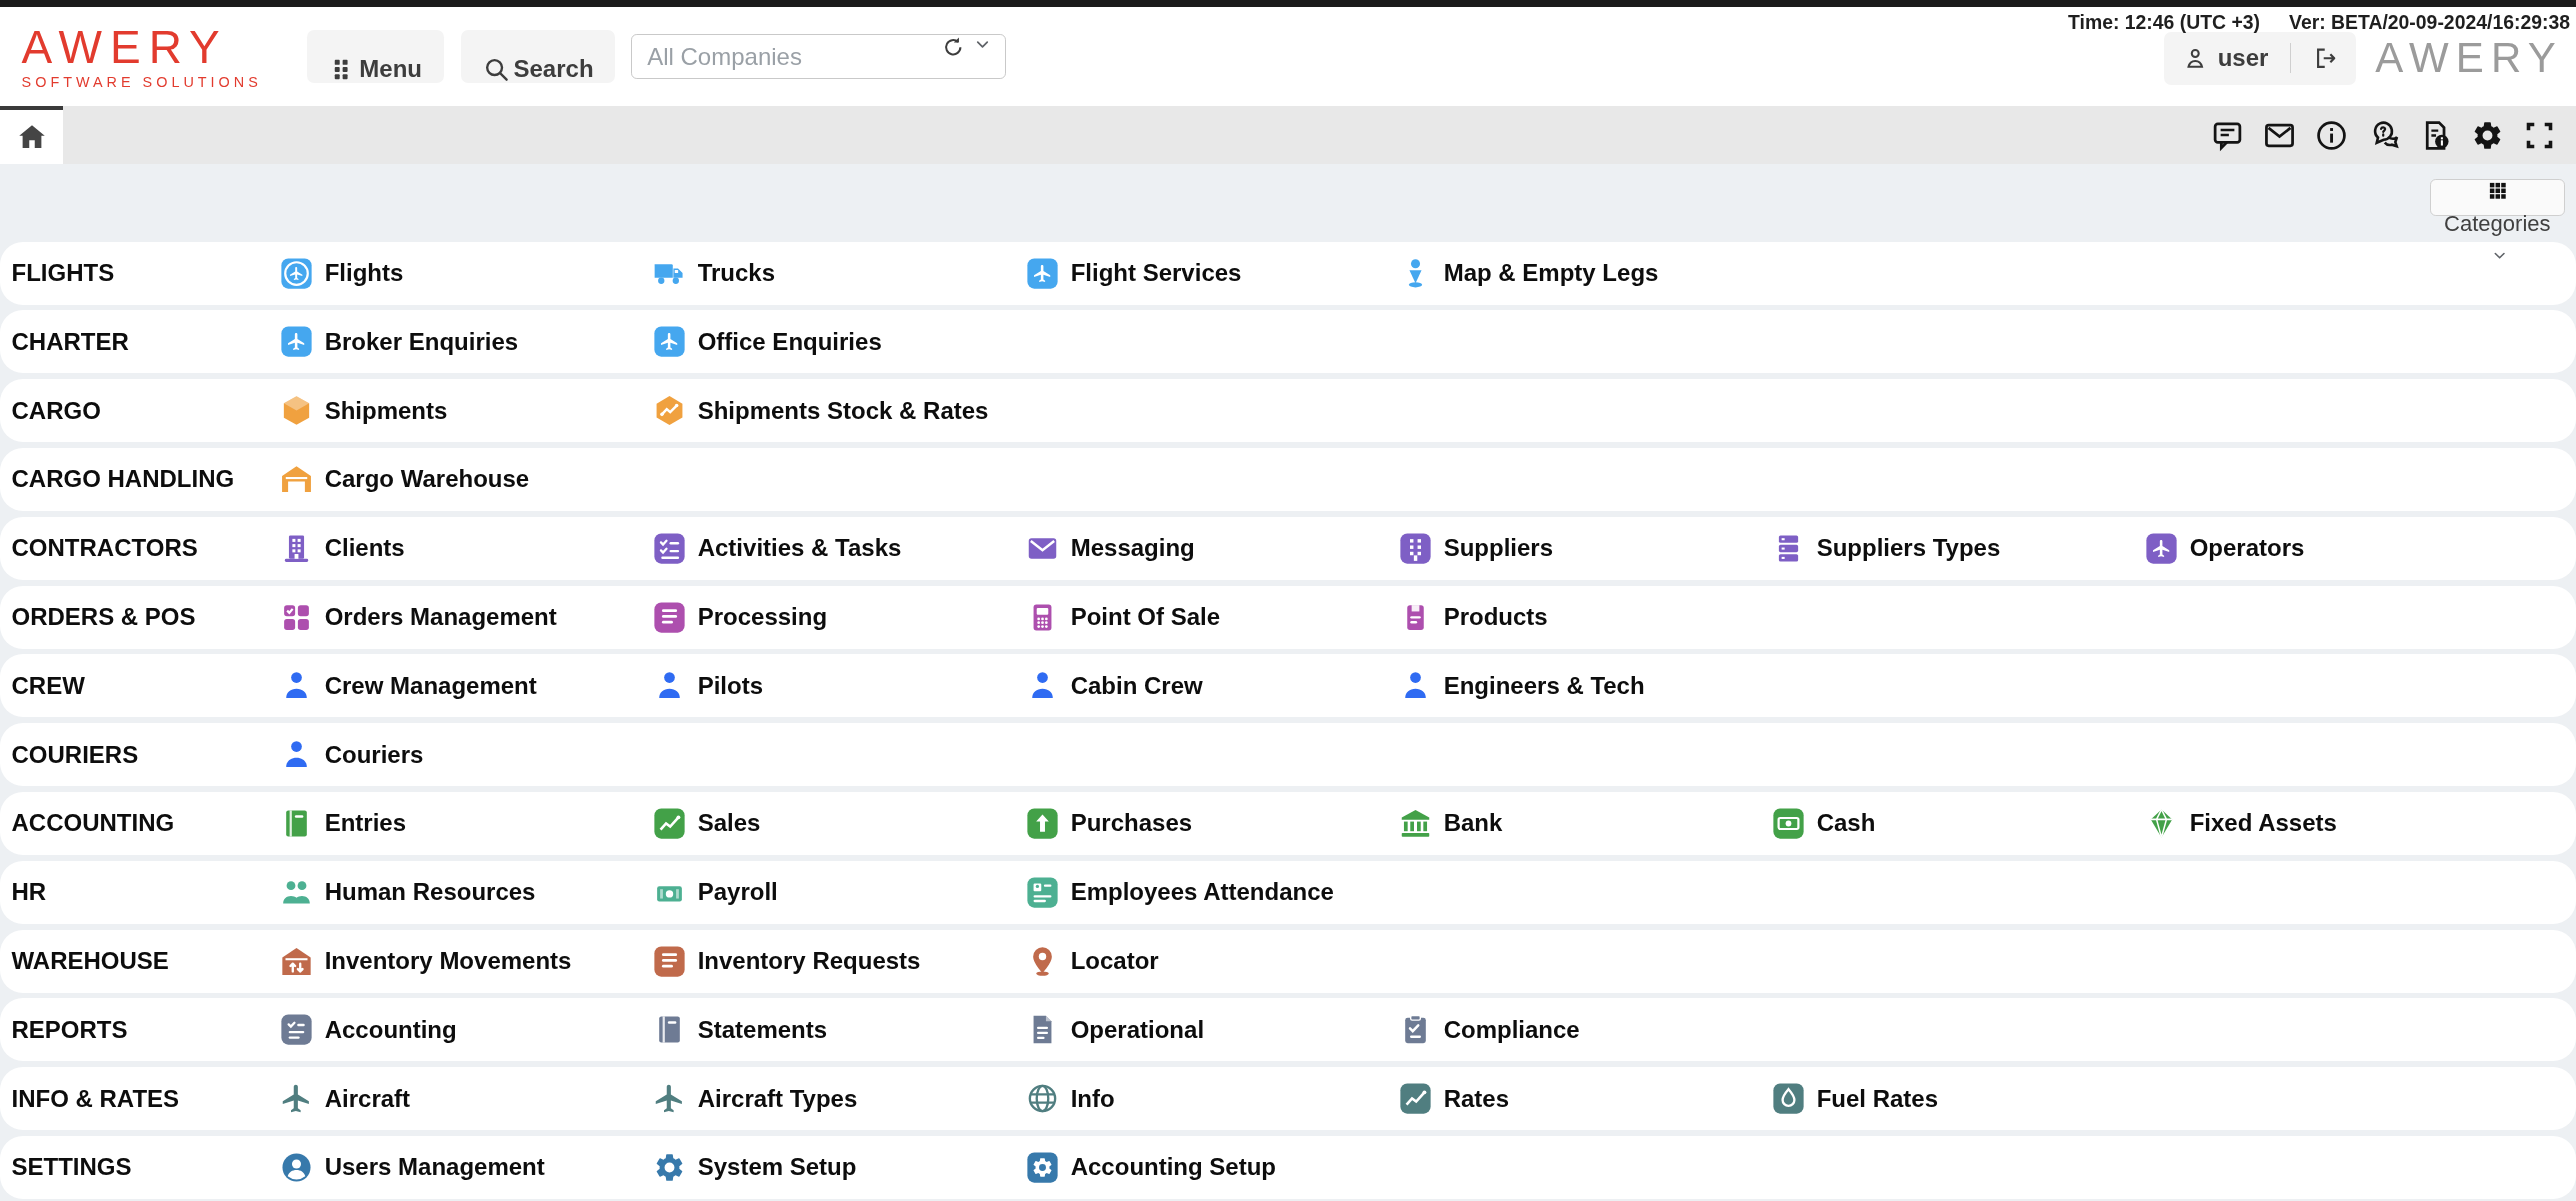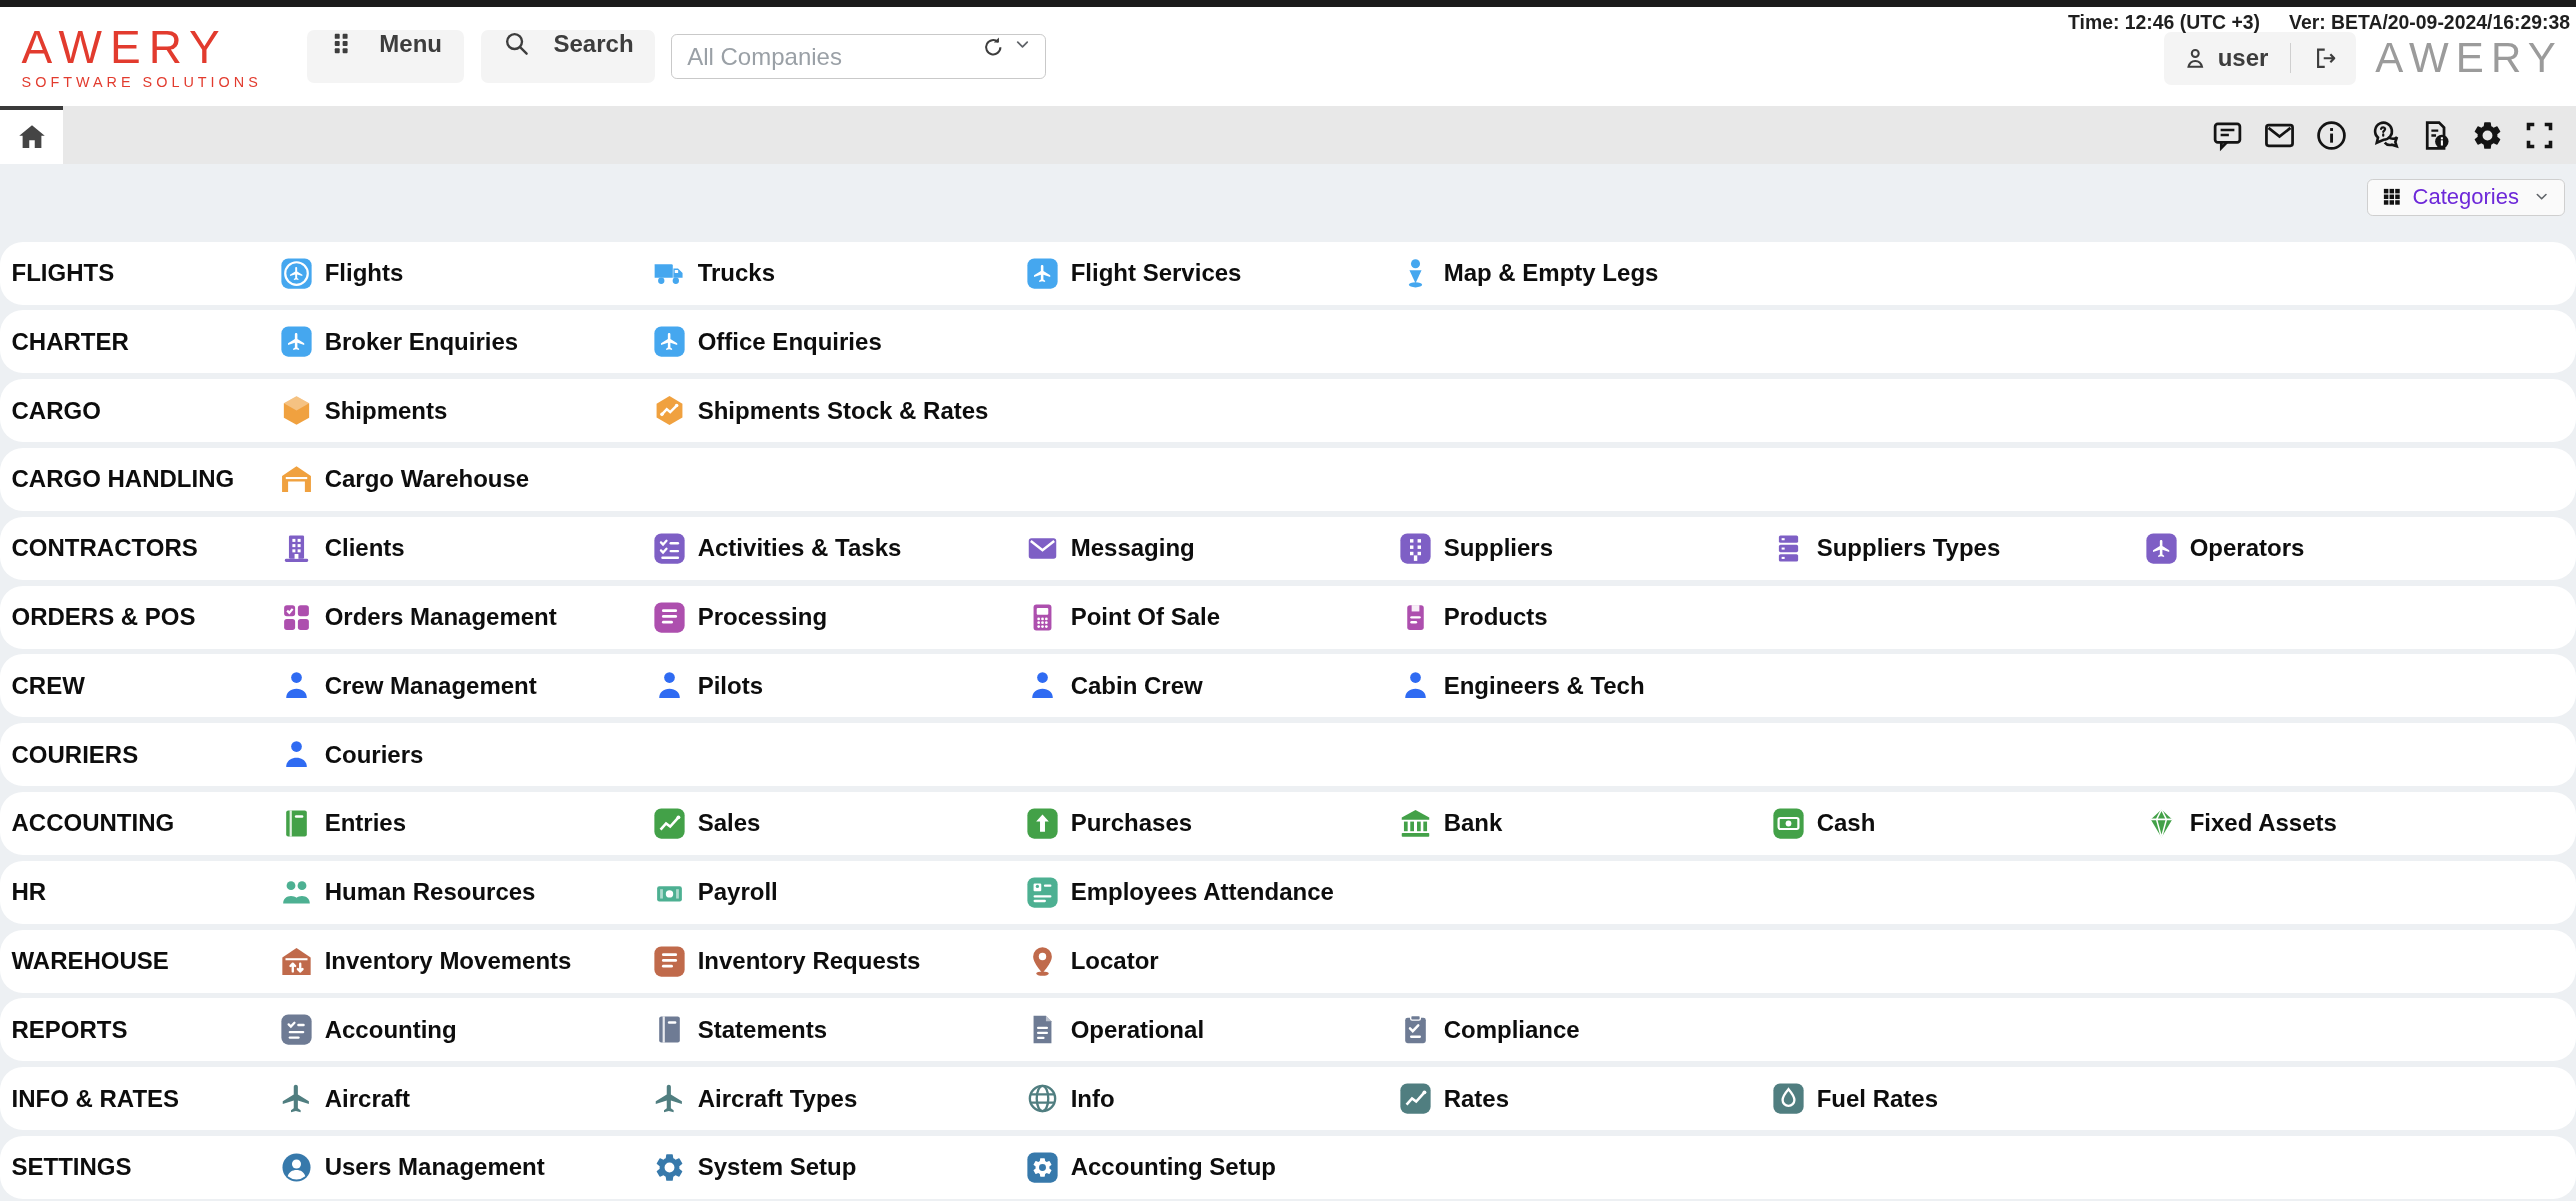--- a/index.html
+++ b/index.html
@@ -13,21 +13,21 @@
 
   
   .topbar { height:7.2px; background:#1b1b1b; }
 
   
   .header { height:99px; background:#fff; position:relative; display:flex; align-items:center; }
   .time-ver { position:absolute; top:3.6px; right:6px; font-size:19.4px; font-weight:bold; color:#1f1f1f; display:flex; gap:29px; white-space:nowrap; }
   .logo-block { margin-left:21.6px; line-height:1; }
   .logo-main { font-size:46px; color:#e23b2e; letter-spacing:8px; font-weight:400; }
   .logo-sub { font-size:14.4px; color:#e23b2e; letter-spacing:4px; margin-top:5.8px; white-space:nowrap; }
-  .hbtn { height:53px; background:#f4f4f4; border-radius:7.2px; display:flex; align-items:flex-start; gap:24px; padding:0 21.6px; font-size:24px; font-weight:bold; color:#3d3d3d; cursor:pointer; }
+  .hbtn { height:53px; background:#f4f4f4; border-radius:7.2px; display:flex; align-items:flex-end; gap:4px; padding:0 21.6px; font-size:24px; font-weight:bold; color:#3d3d3d; cursor:pointer; }
   .hbtn .bicon { width:27px; height:27px; flex:0 0 27px; }
   .menu-btn { margin-left:45px; }
   .search-btn { margin-left:17.3px; }
   .company-box { margin-left:16px; width:375px; height:45px; background:#fff; border:1.4px solid #c9c9c9; border-radius:5.8px; display:flex; padding:0 13px; gap:7.2px; }
   .company-box input { border:0; outline:0; flex:1; font-size:24px; color:#666; font-family:inherit; min-width:0; background:transparent; }
   .company-box input::placeholder { color:#9aa0a6; }
   .sicon34 { width:24.5px; height:24.5px; flex:0 0 24.5px; }
   .sicon24 { width:19px; height:19px; flex:0 0 19px; }
   .right-cluster { margin-left:auto; display:flex; align-items:center; margin-right:13px; margin-top:3px; }
   .user-group { height:53px; background:#f4f4f4; border-radius:7.2px; display:flex; align-items:center; padding:0 19px; gap:10px; cursor:pointer; }
@@ -38,21 +38,21 @@
   
   .tabbar { height:58px; background:#e8e8e8; display:flex; align-items:stretch; }
   .tab-home { width:63px; background:#fff; border-top:4.3px solid #3a3a3a; display:flex; align-items:center; justify-content:center; cursor:pointer; }
   .tab-home .ticon { width:30px; height:30px; }
   .tab-actions { margin-left:auto; display:flex; align-items:center; gap:19px; padding-right:20px; }
   .tab-actions .ticon { width:33px; height:33px; cursor:pointer; }
 
   
   .content { height:1038px; background:#edf0f3; }
   .cat-btn-row { display:flex; justify-content:flex-end; padding:14.4px 11.5px 0 0; }
-  .cat-btn { height:37px; background:#fafafa; border:1.4px solid #cfcfcf; border-radius:5.8px; display:flex; align-items:center; gap:10px; padding:0 13px; font-size:22px; color:#6d28d9; cursor:pointer; }
+  .cat-btn { height:37px; background:#fafafa; border:1.4px solid #cfcfcf; border-radius:5.8px; display:flex; align-items:center; gap:10px; padding:0 13px; font-size:22px; color:#404040; cursor:pointer;flex-direction:column; }
   .cat-btn .sicon30 { width:21.6px; height:21.6px; }
   .cat-btn .chev { width:17.3px; height:17.3px; margin-left:4.3px; }
 
   .rows { margin-top:26px; }
   .mrow { background:#fff; height:63px; margin-bottom:5.8px; display:grid; grid-template-columns:268px repeat(6,373px); align-items:center; padding-left:11.5px;border-radius:23px; }
   .cat-label { font-size:24px; font-weight:800; color:#0d0d0d; white-space:nowrap; }
   .mitem { display:flex; align-items:center; gap:12.2px; cursor:pointer; }
   .mitem .icn { width:33px; height:33px; flex:0 0 33px; }
   .mitem .lbl { font-size:24px; font-weight:bold; color:#0d0d0d; white-space:nowrap; }
 </style>

